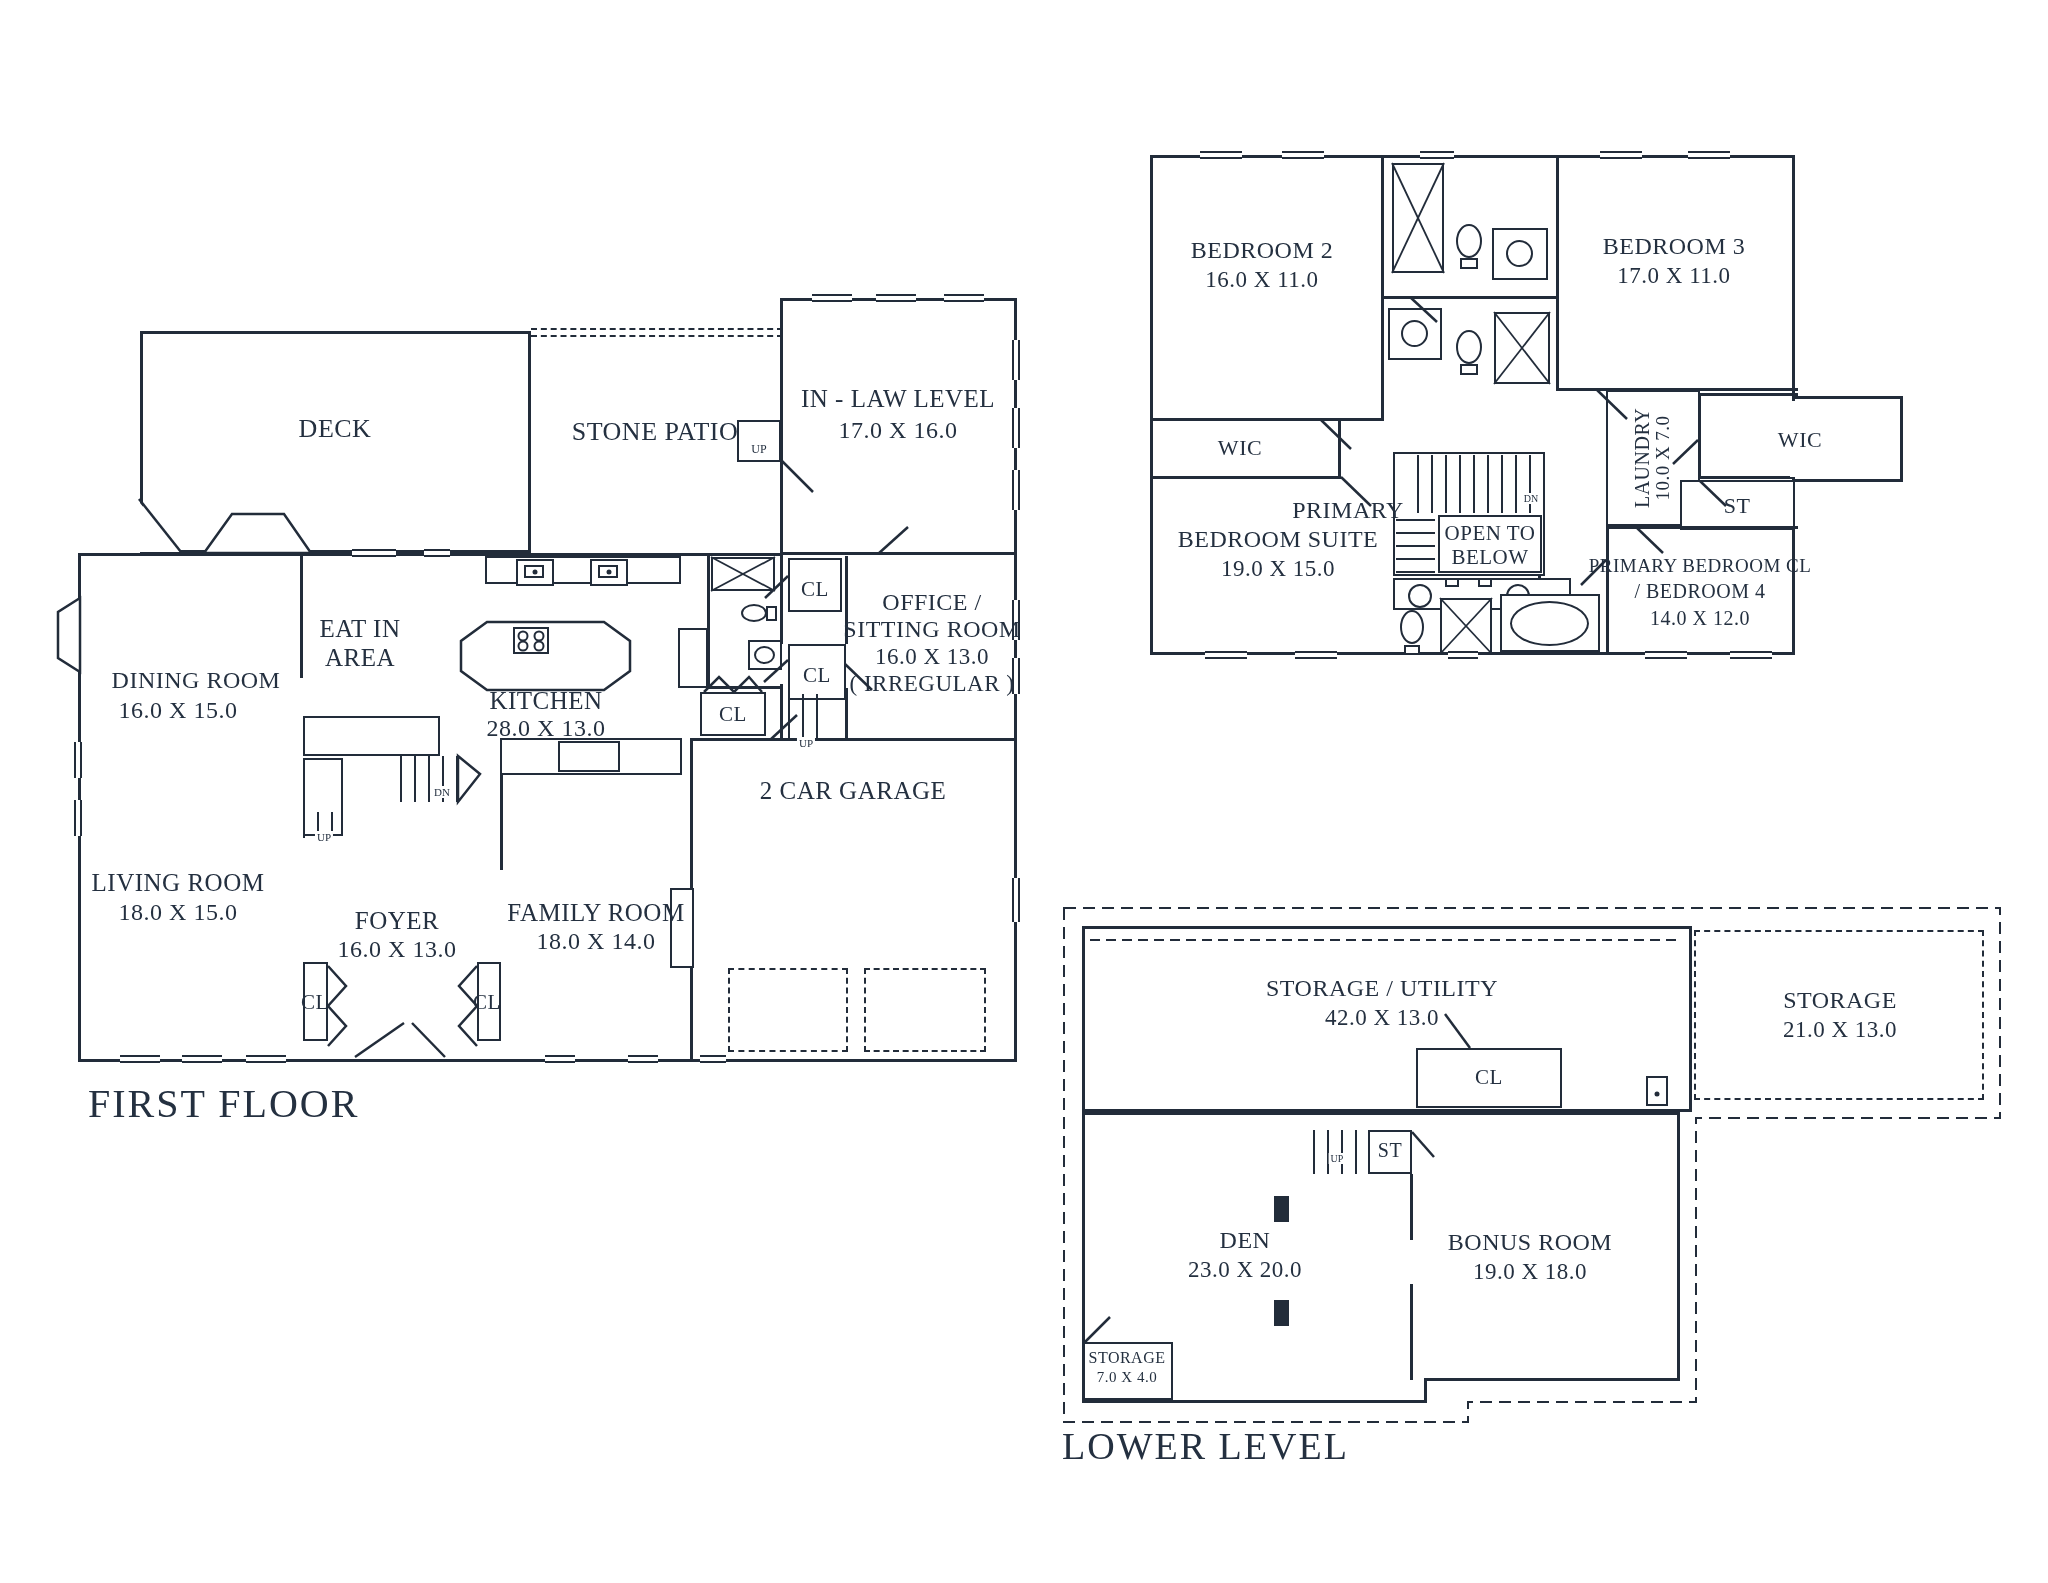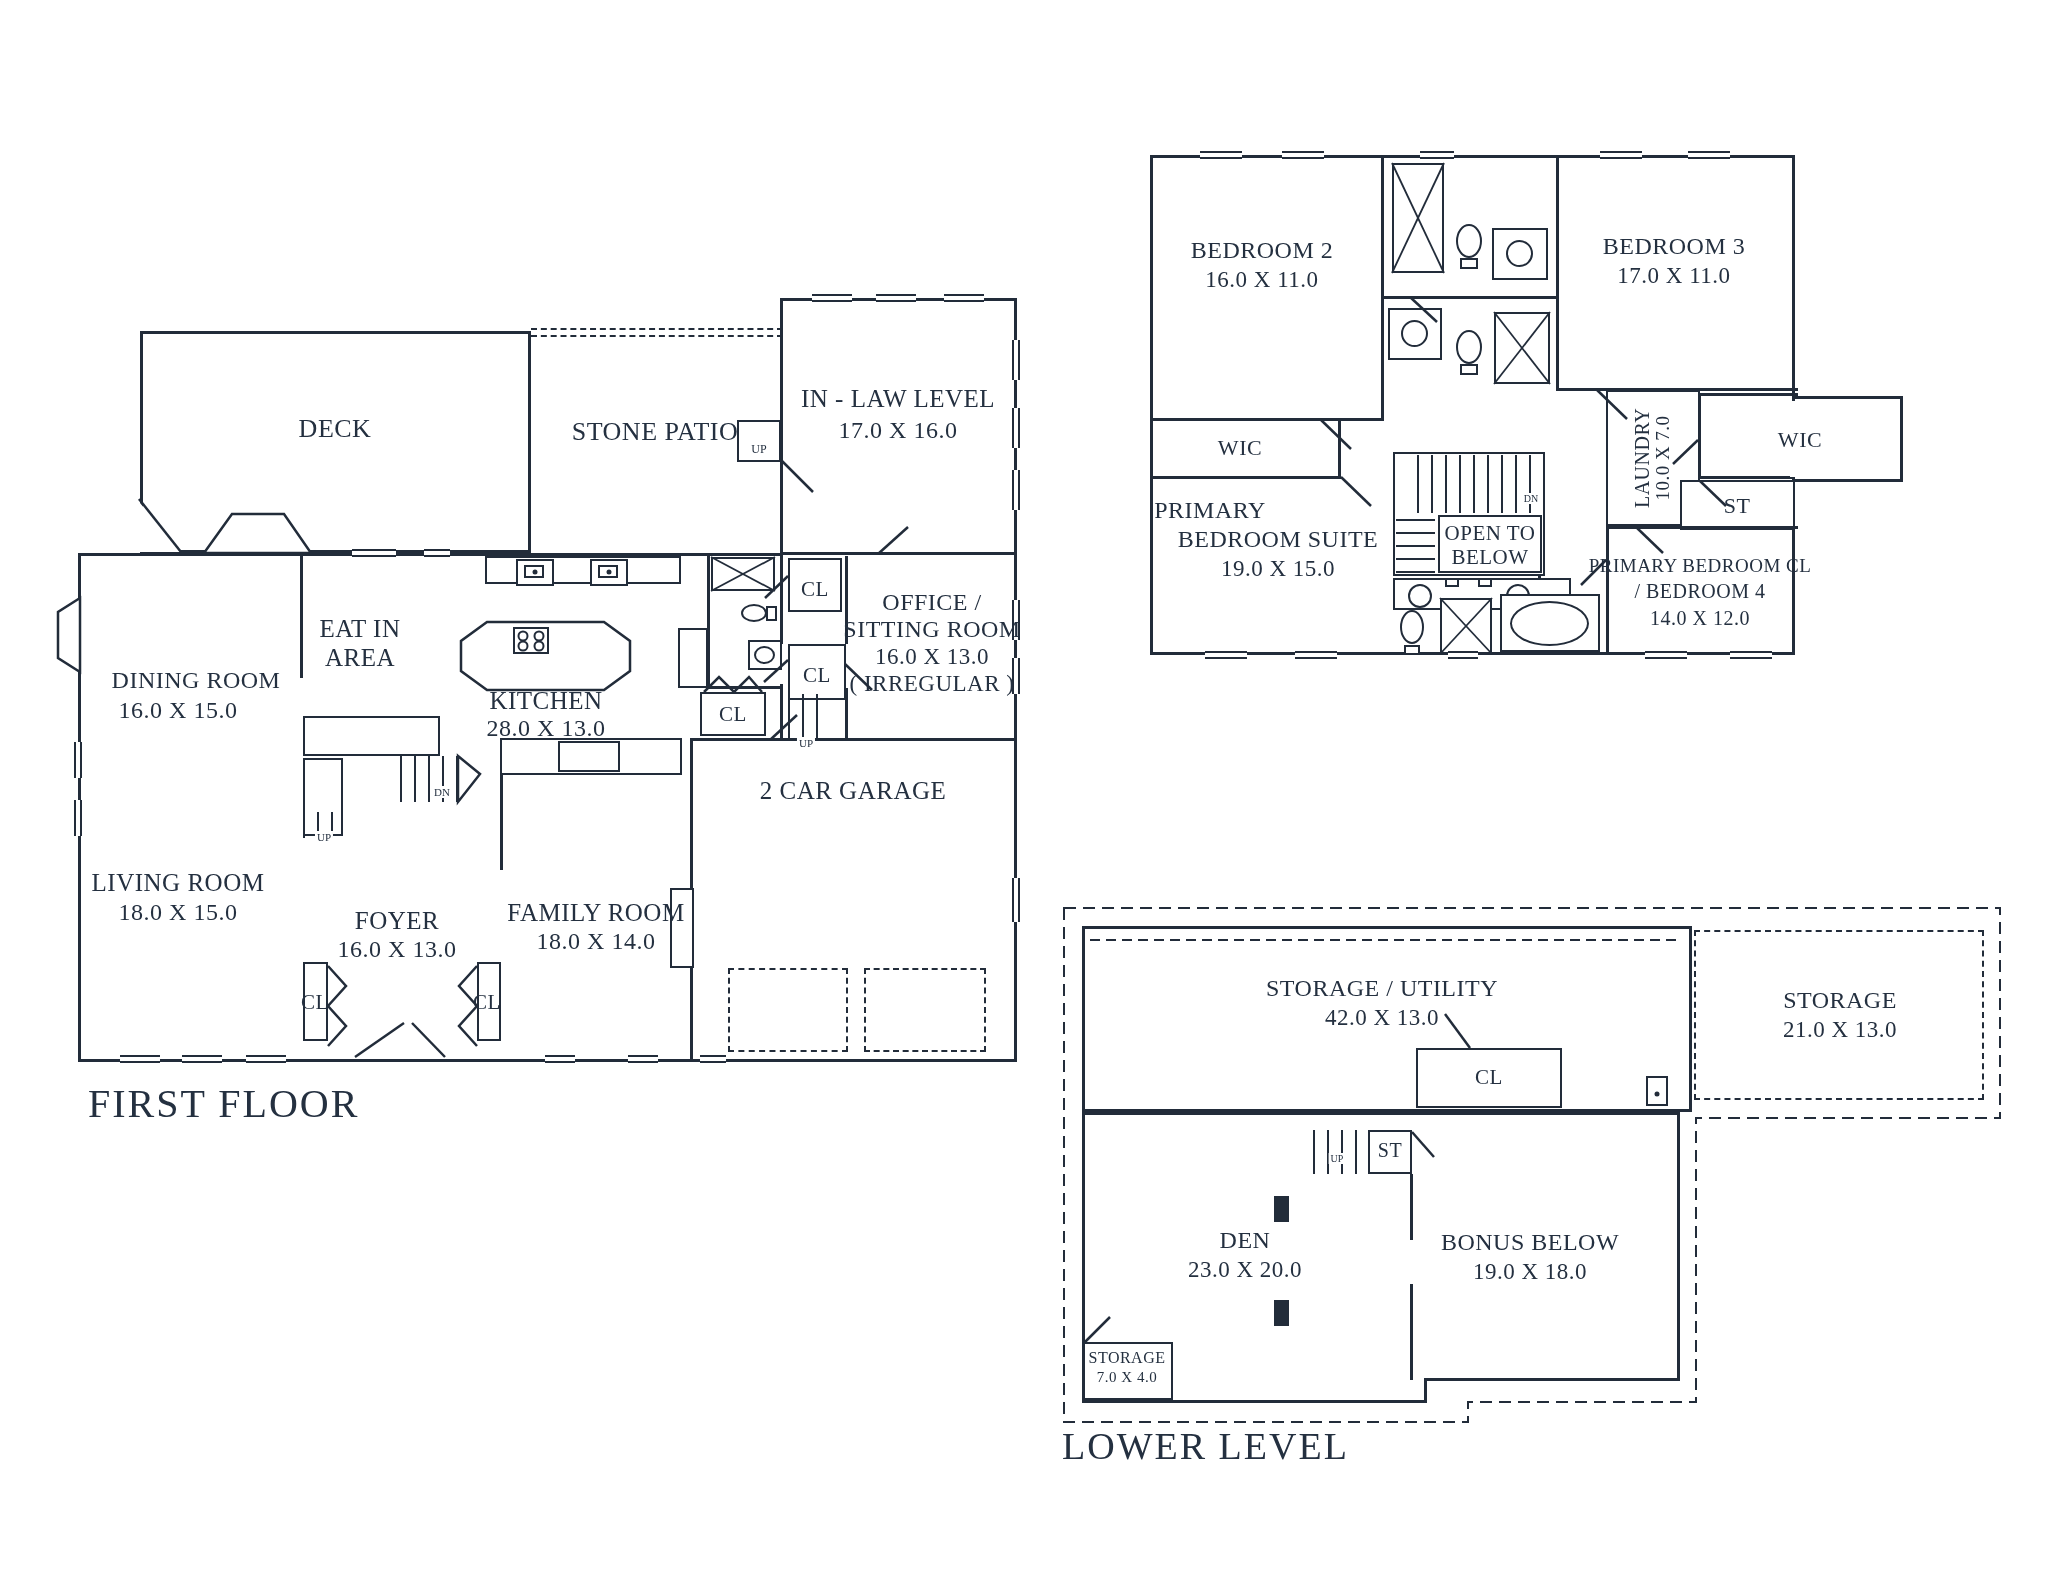--- a/index.html
+++ b/index.html
@@ -198,21 +198,21 @@
   <div class="lbl" style="left:1262px;top:268px;font-size:23px">16.0 X 11.0</div>
   <div class="lbl" style="left:1674px;top:234px;font-size:24px">BEDROOM 3</div>
   <div class="lbl" style="left:1674px;top:264px;font-size:23px">17.0 X 11.0</div>
   <div class="lbl" style="left:1240px;top:436px;font-size:22px">WIC</div>
   <div class="lbl" style="left:1800px;top:428px;font-size:22px">WIC</div>
   <div class="lbl" style="left:1737px;top:494px;font-size:22px">ST</div>
   <div class="vlbl" style="left:1652px;top:458px">
     <div style="font-size:20px">LAUNDRY</div>
     <div style="font-size:19px">10.0 X 7.0</div>
   </div>
-  <div class="lbl" style="left:1210px;top:498px;font-size:24px">PRIMARY</div>
+  <div class="lbl" style="left:1348px;top:498px;font-size:24px">PRIMARY</div>
   <div class="lbl" style="left:1278px;top:527px;font-size:24px">BEDROOM SUITE</div>
   <div class="lbl" style="left:1278px;top:557px;font-size:23px">19.0 X 15.0</div>
   <div class="lbl" style="left:1700px;top:556px;font-size:19px">PRIMARY BEDROOM CL</div>
   <div class="lbl" style="left:1700px;top:581px;font-size:20px">/ BEDROOM 4</div>
   <div class="lbl" style="left:1700px;top:608px;font-size:20px">14.0 X 12.0</div>
 
   <div class="r" style="left:1082px;top:926px;width:610px;height:186px"></div>
   <div class="dash" style="left:1694px;top:930px;width:290px;height:170px"></div>
   <div class="w" style="left:1082px;top:1112px;width:3px;height:291px"></div>
   <div class="w" style="left:1082px;top:1400px;width:345px;height:3px"></div>
@@ -232,21 +232,21 @@
   <div class="fillb" style="left:1274px;top:1196px;width:15px;height:26px"></div>
   <div class="fillb" style="left:1274px;top:1300px;width:15px;height:26px"></div>
 
   <div class="lbl" style="left:1382px;top:976px;font-size:24px">STORAGE / UTILITY</div>
   <div class="lbl" style="left:1382px;top:1006px;font-size:23px">42.0 X 13.0</div>
   <div class="lbl" style="left:1840px;top:988px;font-size:24px">STORAGE</div>
   <div class="lbl" style="left:1840px;top:1018px;font-size:23px">21.0 X 13.0</div>
   <div class="lbl" style="left:1489px;top:1066px;font-size:21px">CL</div>
   <div class="lbl" style="left:1245px;top:1228px;font-size:24px">DEN</div>
   <div class="lbl" style="left:1245px;top:1258px;font-size:23px">23.0 X 20.0</div>
-  <div class="lbl" style="left:1530px;top:1230px;font-size:24px">BONUS BELOW</div>
+  <div class="lbl" style="left:1530px;top:1230px;font-size:24px">BONUS ROOM</div>
   <div class="lbl" style="left:1530px;top:1260px;font-size:23px">19.0 X 18.0</div>
   <div class="lbl" style="left:1127px;top:1350px;font-size:16px">STORAGE</div>
   <div class="lbl" style="left:1127px;top:1370px;font-size:15px">7.0 X 4.0</div>
   <div class="ttl" style="left:1062px;top:1424px;font-size:38px">LOWER LEVEL</div>
 
 
   <svg class="ovr" width="2048" height="1583" viewBox="0 0 2048 1583">
     <g stroke="#222c3a" stroke-width="2.5" fill="none">
 
       <polygon points="136,498 136,552 180,552" fill="#ffffff" stroke="none"></polygon>

